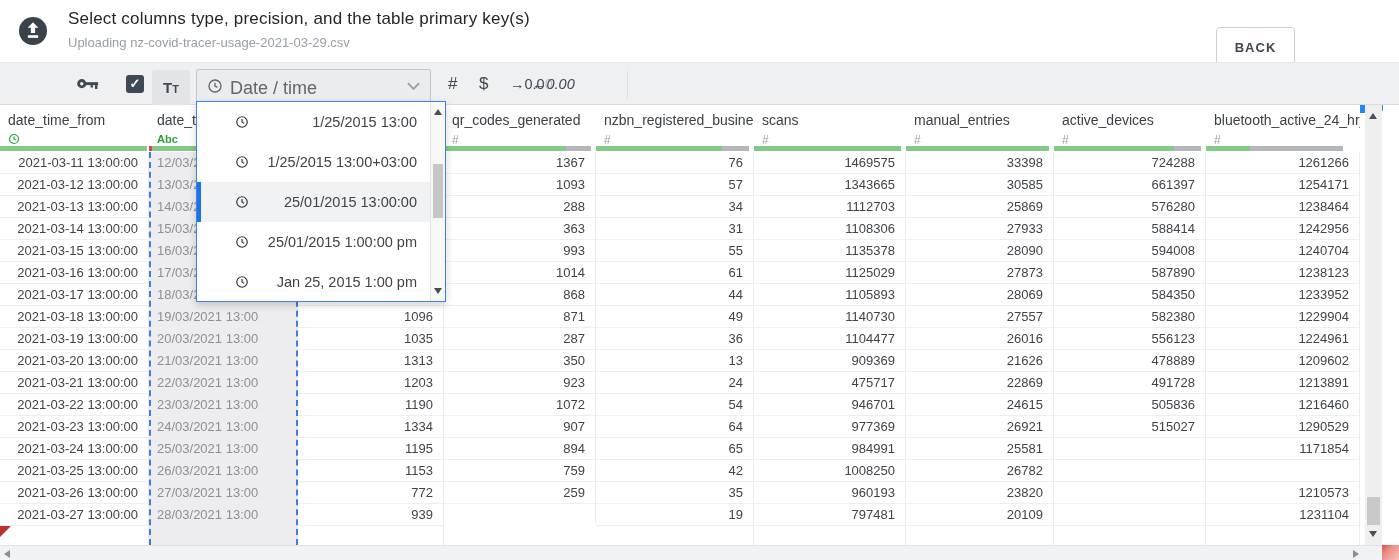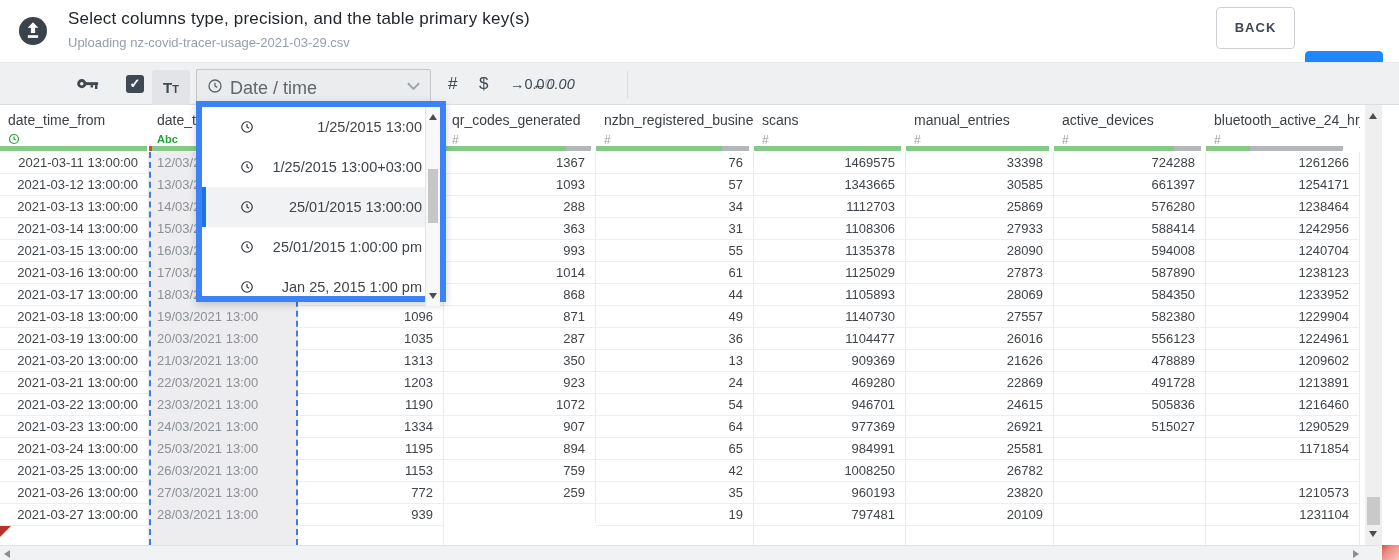--- a/index.html
+++ b/index.html
@@ -5,21 +5,21 @@
   * { margin:0; padding:0; box-sizing:border-box; }
   body { background:#fff; }
   .screen { position:relative; width:1399px; height:560px; background:#fff; overflow:hidden;
             font-family:"Liberation Sans", sans-serif; }
 
   
   .tophdr { position:absolute; top:0; left:0; width:100%; height:62px; background:#fff;border-radius:26px; }
   .upload-badge { position:absolute; left:19px; top:17px; width:28px; height:28px; }
   .page-title { position:absolute; left:68px; top:9px; font-size:17px; color:#22262b; font-weight:500; letter-spacing:.2px; }
   .page-sub { position:absolute; left:68px; top:35px; font-size:13px; color:#979ea7; font-weight:500; }
-  .btn { position:absolute; top:7px; height:42px; border-radius:4px; font-size:13px; font-weight:bold;
+  .btn { position:absolute; top:27px; height:42px; border-radius:4px; font-size:13px; font-weight:bold;
          letter-spacing:1px; text-align:center; line-height:40px; cursor:pointer; }
   .btn-back { left:1216px; width:79px; background:#fff; border:1px solid #cdd1d5; color:#3f4752; }
   .btn-next { left:1305px; width:78px; background:#1e88fa; border:1px solid #1e88fa; color:#fff;margin-top:44px; }
 
   
   .toolbar { position:absolute; top:62px; left:0; width:100%; height:43px; background:#eef0f2;
              border-top:1px solid #e6e8ea; border-bottom:1px solid #dadde0; }
   .tb-item { position:absolute; color:#3e4954; }
   .key-ic { left:77px; top:13px; width:22px; height:16px; }
   .cb { left:126px; top:12px; width:18px; height:18px; background:#3e4954; border-radius:3px;
@@ -56,21 +56,21 @@
           border-bottom:1px solid #eceef0; border-right:1px solid #e9ebee; white-space:nowrap; overflow:hidden; }
   .cell.r { text-align:right; } .cell.l { text-align:left; padding-left:6px; }
   .cell.partial { height:19px; border-bottom:none; position:relative; }
   .col.selected .cells { background:#ededef; border-left:2px dashed #3f7de0; border-right:2px dashed #3f7de0; }
   .col.selected .cell { border-right:none; color:#8b9096; }
   .error-wedge { position:absolute; left:0; top:0; width:0; height:0;
                  border-top:11px solid #b73229; border-right:11px solid transparent; }
 
   
   .dd-panel { position:absolute; left:196px; top:101px; width:250px; height:201px; background:#fff;
-              border:6px solid #3b82f6; box-shadow:0 3px 8px rgba(0,0,0,.18); z-index:5;text-align:center; }
+              border:1px solid #3b82f6; box-shadow:0 3px 8px rgba(0,0,0,.18); z-index:5;text-align:center; }
   .dd-item { position:relative; height:40px; width:234px; cursor:pointer; }
   .dd-item .ic { position:absolute; left:38px; top:13px; width:14px; height:14px; color:#2f3337; }
   .dd-item .txt { position:absolute; right:14px; top:12px; font-size:14.5px; color:#3f4449; }
   .dd-item.sel { background:#f1f2f4; }
   .dd-item.sel::before { content:""; position:absolute; left:0; top:0; bottom:0; width:4px; background:#1a73e8; }
   .dd-sb { position:absolute; right:0; top:0; width:15px; height:199px; background:#f8f8f8; border-left:1px solid #e4e4e4; }
   .dd-sb .thumb { position:absolute; left:2px; right:2px; top:62px; height:54px; background:#c6c6c6; }
 
   
   .vsb { position:absolute; left:1365px; top:105px; width:17px; height:440px; background:#efefef; }
@@ -294,21 +294,21 @@
           <div class="cell r">1469575</div>
           <div class="cell r">1343665</div>
           <div class="cell r">1112703</div>
           <div class="cell r">1108306</div>
           <div class="cell r">1135378</div>
           <div class="cell r">1125029</div>
           <div class="cell r">1105893</div>
           <div class="cell r">1140730</div>
           <div class="cell r">1104477</div>
           <div class="cell r">909369</div>
-          <div class="cell r">469280</div>
+          <div class="cell r">475717</div>
           <div class="cell r">946701</div>
           <div class="cell r">977369</div>
           <div class="cell r">984991</div>
           <div class="cell r">1008250</div>
           <div class="cell r">960193</div>
           <div class="cell r">797481</div>
           <div class="cell partial r"></div>
         </div>
       </div>
       <div class="col" style="left: 906px; width: 148px;">

